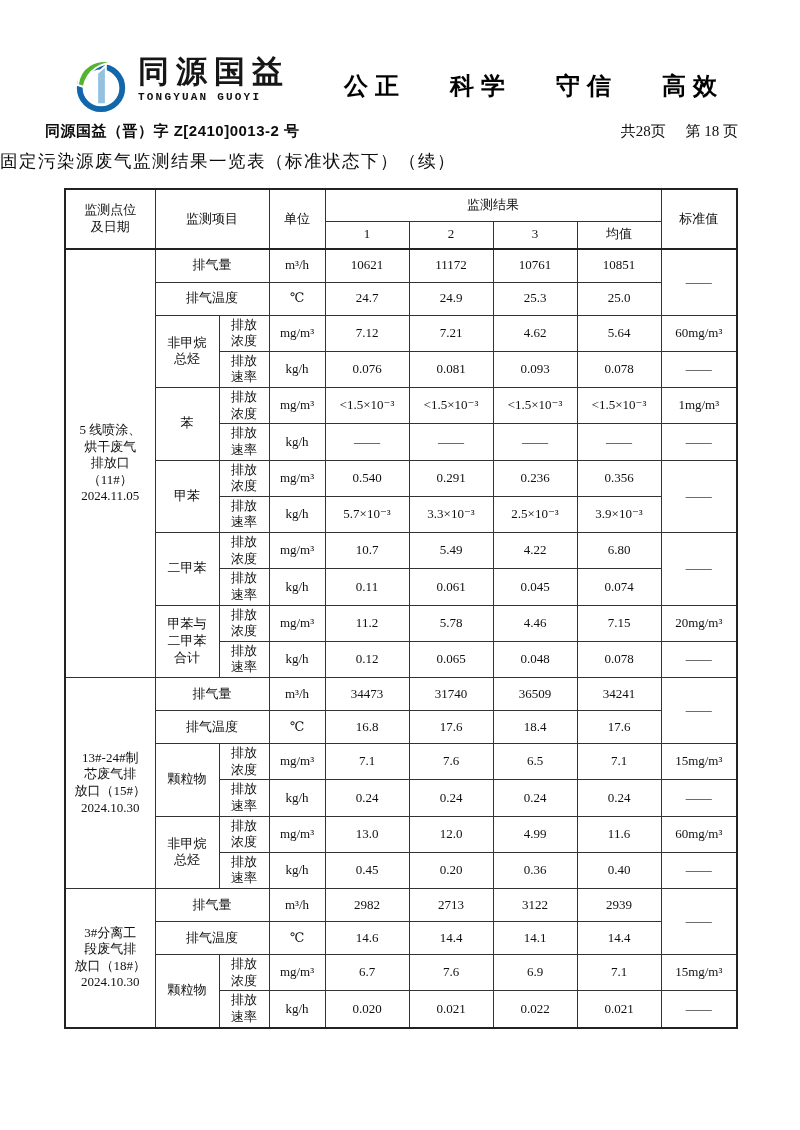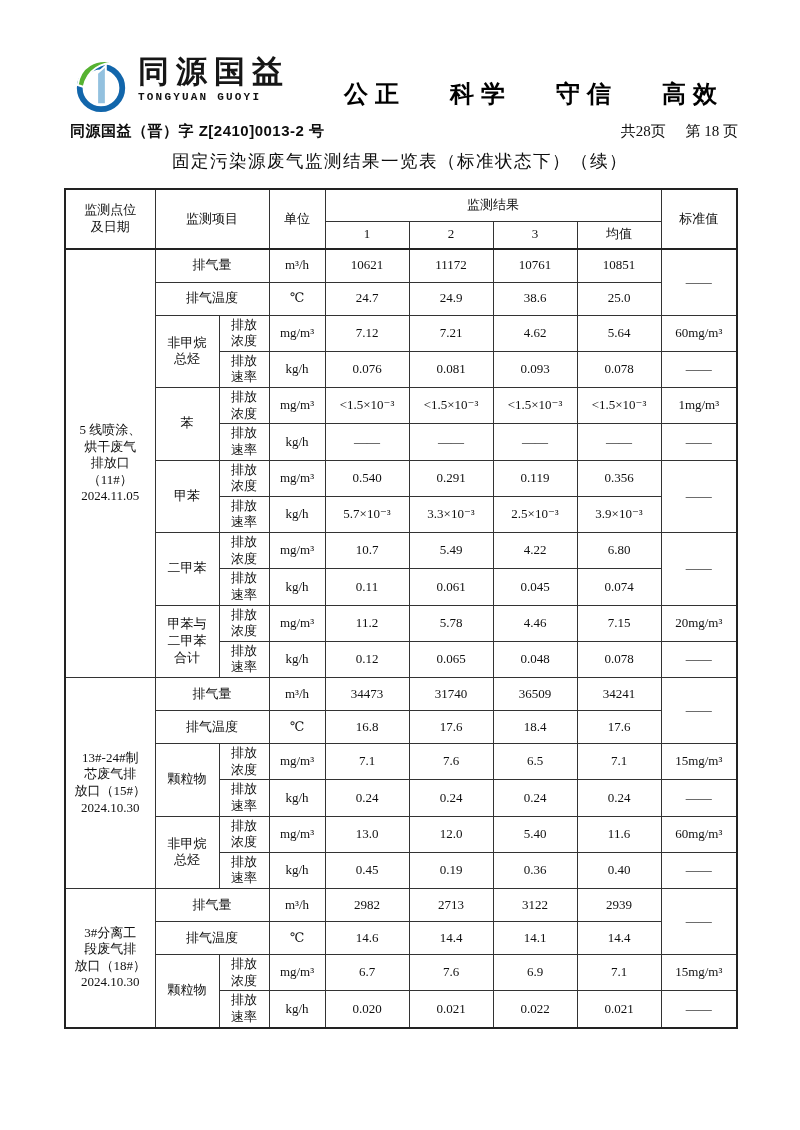--- a/index.html
+++ b/index.html
@@ -18,40 +18,40 @@
     font-family:"Liberation Sans","DejaVu Sans",sans-serif;
     font-weight:bold; font-size:31px; letter-spacing:7px; color:#161616;
     line-height:1.05; white-space:nowrap;
   }
   .logo-en {
     font-family:Liberation Mono, monospace;
     font-weight:bold; font-size:11px; letter-spacing:2.2px; color:#101010;
     margin-top:2px; white-space:nowrap;
   }
   .slogan {
-    display:flex; gap:44px; margin-left:54px; margin-top:22px;
+    display:flex; gap:44px; margin-left:54px; margin-top:14px;
     font-family:"Liberation Sans","DejaVu Sans",sans-serif;
     font-weight:bold; font-size:24px; letter-spacing:7px; color:#000;
     white-space:nowrap;
     justify-content:flex-end;
   }
   
   .doc-row {
     display:flex; justify-content:space-between; align-items:baseline;
-    padding:8px 62px 0 70px;
+    padding:8px 62px 0 45px;
   }
   .doc-number {
     font-family:"Liberation Sans","DejaVu Sans",sans-serif;
     font-weight:bold; font-size:15px; color:#0d0d0d; letter-spacing:0.5px;
   }
   .page-info { font-size:15px; color:#0d0d0d; }
   .page-info span + span { margin-left:16px;font-family:Liberation Serif, serif; }
   
   .doc-title {
-    margin:8px 0 15px 0; text-align:center; font-weight:normal;
+    margin:8px 0 15px 0; text-align:left; font-weight:normal;
     font-size:17.5px; letter-spacing:1.5px; color:#0d0d0d;
   }
   
   table.monitor {
     border-collapse:collapse; table-layout:fixed;
     margin:11px 0 0 64px; width:672px;
     border:2px solid #222;
   }
   table.monitor td, table.monitor th {
     border:1px solid #333; font-weight:normal; font-size:13px;
@@ -140,21 +140,21 @@
           <td class="val">11172</td>
           <td class="val">10761</td>
           <td class="val">10851</td>
           <td rowspan="2" class="std">——</td>
         </tr>
         <tr style="height: 33px;">
           <td colspan="2" class="item">排气温度</td>
           <td class="unit">℃</td>
           <td class="val">24.7</td>
           <td class="val">24.9</td>
-          <td class="val">38.6</td>
+          <td class="val">25.3</td>
           <td class="val">25.0</td>
         </tr>
         <tr style="height: 36px;">
           <td rowspan="2" class="item">非甲烷
 总烃</td>
           <td class="sub">排放
 浓度</td>
           <td class="unit">mg/m³</td>
           <td class="val">7.12</td>
           <td class="val">7.21</td>
@@ -193,21 +193,21 @@
           <td class="val">——</td>
           <td class="std">——</td>
         </tr>
         <tr style="height: 36px;">
           <td rowspan="2" class="item">甲苯</td>
           <td class="sub">排放
 浓度</td>
           <td class="unit">mg/m³</td>
           <td class="val">0.540</td>
           <td class="val">0.291</td>
-          <td class="val">0.119</td>
+          <td class="val">0.236</td>
           <td class="val">0.356</td>
           <td rowspan="2" class="std">——</td>
         </tr>
         <tr style="height: 36px;">
           <td class="sub">排放
 速率</td>
           <td class="unit">kg/h</td>
           <td class="val">5.7×10⁻³</td>
           <td class="val">3.3×10⁻³</td>
           <td class="val">2.5×10⁻³</td>
@@ -299,30 +299,30 @@
           <td class="std">——</td>
         </tr>
         <tr style="height: 36px;">
           <td rowspan="2" class="item">非甲烷
 总烃</td>
           <td class="sub">排放
 浓度</td>
           <td class="unit">mg/m³</td>
           <td class="val">13.0</td>
           <td class="val">12.0</td>
-          <td class="val">5.40</td>
+          <td class="val">4.99</td>
           <td class="val">11.6</td>
           <td class="std">60mg/m³</td>
         </tr>
         <tr style="height: 36px;">
           <td class="sub">排放
 速率</td>
           <td class="unit">kg/h</td>
           <td class="val">0.45</td>
-          <td class="val">0.19</td>
+          <td class="val">0.20</td>
           <td class="val">0.36</td>
           <td class="val">0.40</td>
           <td class="std">——</td>
         </tr>
         <tr style="height: 33px;">
           <td rowspan="4" class="pt">3#分离工
 段废气排
 放口（18#）
 2024.10.30</td>
           <td colspan="2" class="item">排气量</td>

